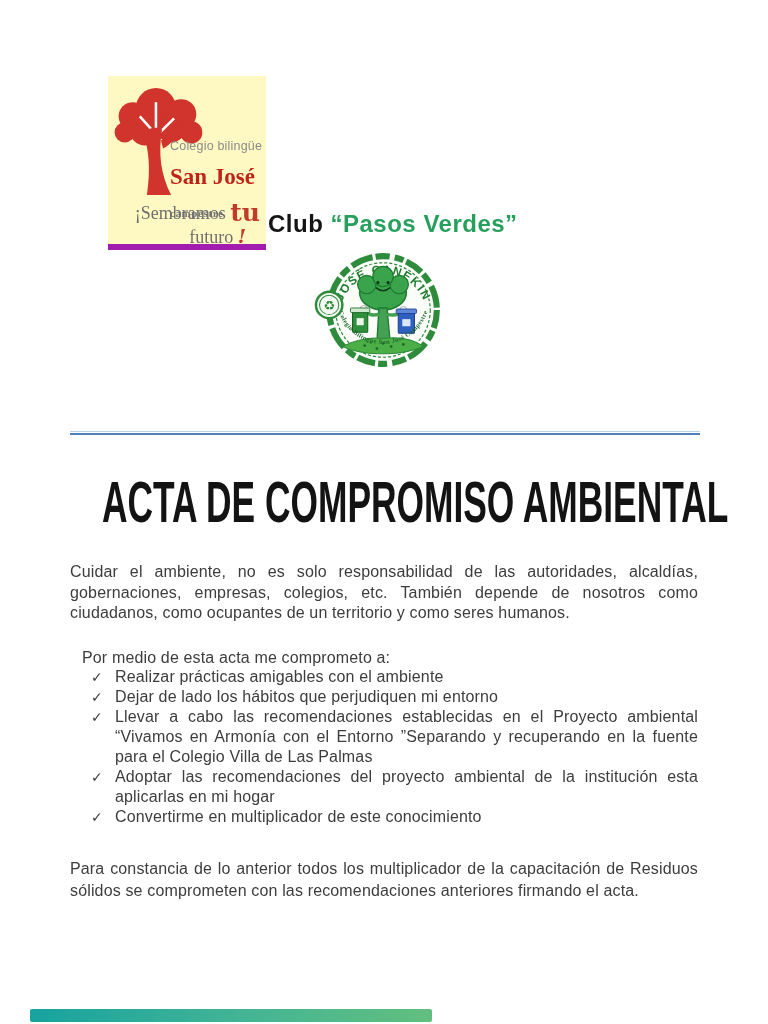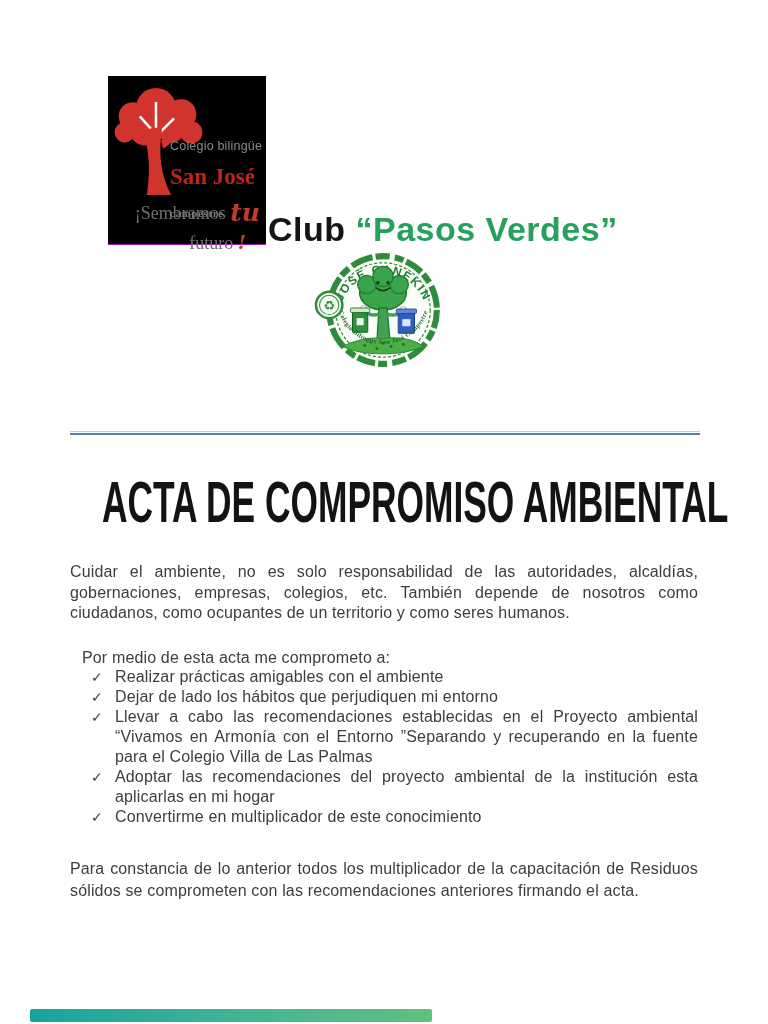--- a/index.html
+++ b/index.html
@@ -7,37 +7,37 @@
     width:768px;height:1024px;position:relative;overflow:hidden;
     background:#ffffff;
     font-family:"Liberation Sans", sans-serif;
     -webkit-font-smoothing:antialiased;
   }
   .page{position:absolute;inset:0;background:#ffffff;}
 
   
   .school-logo{
     position:absolute;left:108px;top:76px;width:158px;height:168px;
-    background:#000000;border-bottom:1px solid #a21caf;
+    background:#fef9c3;border-bottom:6px solid #a21caf;
   }
   .tree-svg{position:absolute;left:2px;top:6px;}
   .school-name{position:absolute;left:62px;top:64px;line-height:1.05;white-space:nowrap;}
   .school-name .l1{font-size:12.5px;color:#8a8a8a;letter-spacing:.2px;font-family:"Liberation Sans",sans-serif;}
   .school-name .l2{font-size:23px;color:#bf2418;font-weight:bold;font-family:"Liberation Serif",serif;margin-top:12px;}
   .school-name .l3{font-size:11px;color:#767676;font-weight:bold;font-family:"Liberation Serif",serif;letter-spacing:.6px;margin-top:19px;}
   .slogan{position:absolute;left:0;top:124px;width:152px;text-align:right;line-height:1;}
-  .slogan .row2{margin-top:8px;padding-right:14px;}
+  .slogan .row2{margin-top:2px;padding-right:14px;}
   .sl-gray{font-family:"Liberation Serif",serif;font-size:18px;color:#6f6f6f;}
-  .sl-red{font-family:"DejaVu Serif",serif;font-style:italic;font-weight:bold;font-size:25px;color:#c23b2a;vertical-align:-2px;}
+  .sl-red{font-family:"DejaVu Serif",serif;font-weight:bold;font-size:25px;color:#c23b2a;vertical-align:-2px;}
   .sl-red-sm{font-family:"DejaVu Serif",serif;font-style:italic;font-weight:bold;font-size:19px;color:#c23b2a;}
 
   
   .club-title{
     position:absolute;left:268px;top:210px;white-space:nowrap;
-    font-size:34px;font-weight:bold;letter-spacing:.5px;color:#151515;
+    font-size:24px;font-weight:bold;letter-spacing:.5px;color:#151515;
   }
   .club-title .green{color:#26a05c;}
 
   
   .club-logo{position:absolute;left:311px;top:246px;width:144px;height:128px;}
 
   
   .divider{
     position:absolute;left:70px;top:431px;width:630px;height:1px;
     border-top:1px solid #bcd0e8;border-bottom:2px solid #4f81bd;

